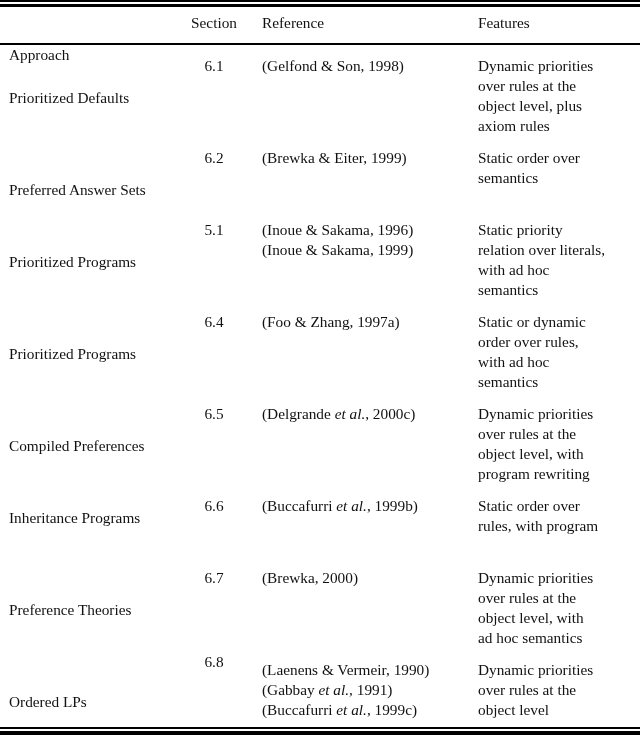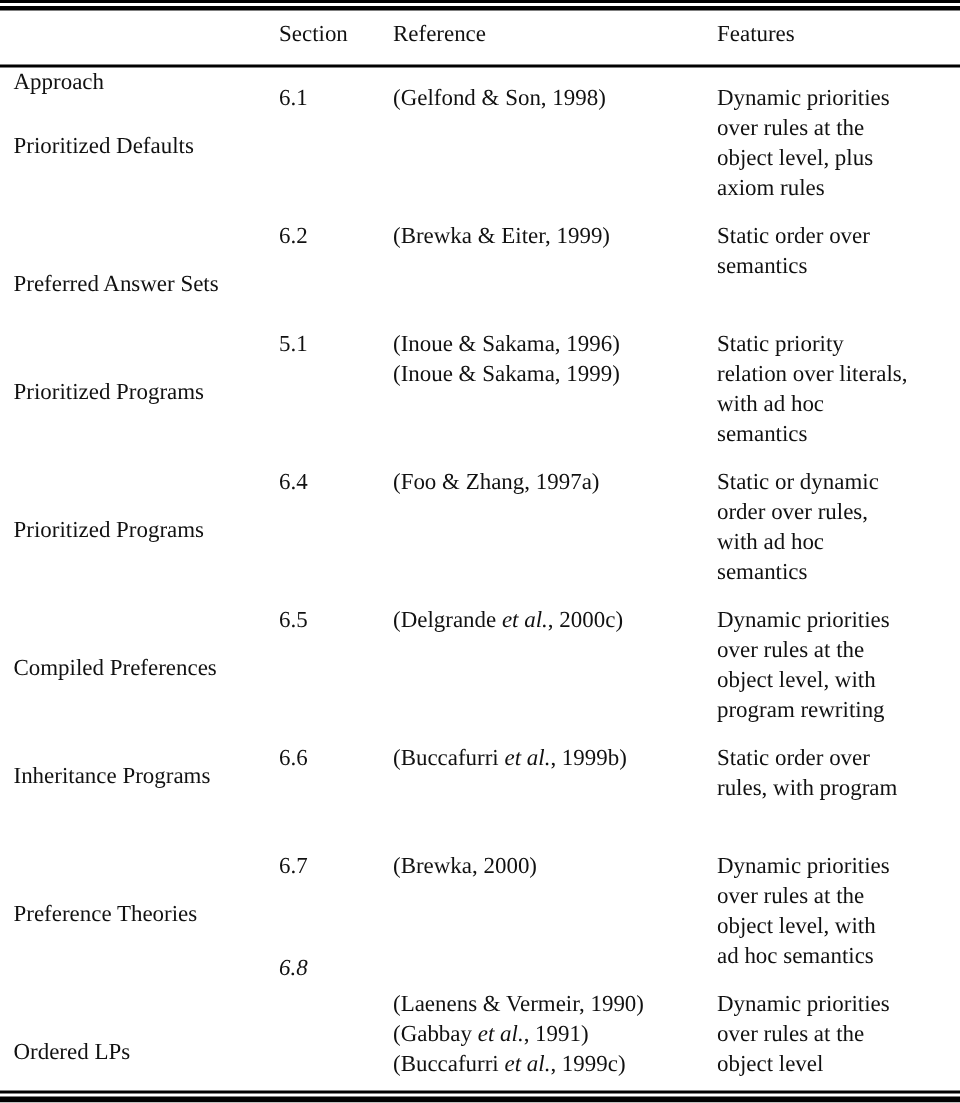--- a/index.html
+++ b/index.html
@@ -35,21 +35,21 @@
     }
     .cell {
       position: absolute;
       font-size: 14.2px;
       line-height: 20px;
       white-space: nowrap;
       font-family: "Liberation Serif", "DejaVu Serif", serif;
       font-size: 15.3px;
     }
     .col-approach { left: 9px; margin-top: 32px; }
-    .col-section { left: 186px; width: 56px; text-align: left; }
+    .col-section { left: 186px; width: 56px; text-align: center; }
     .col-reference { left: 262px; }
     .col-features { left: 478px; }
 
     .header-cell { top: 13px; }
 
     .line { display: block; }
     .ital { font-style: italic; }
   </style>
 </head>
 <body>
@@ -150,21 +150,21 @@
         </div>
         <div class="cell col-features" style="top: 568px;">
           <span class="line">Dynamic priorities</span>
           <span class="line">over rules at the</span>
           <span class="line">object level, with</span>
           <span class="line">ad hoc semantics</span>
         </div>
       </div>
       <div>
         <div class="cell col-approach" style="top: 660px;">Ordered LPs</div>
-        <div class="cell col-section" style="top: 636px; font-style: italic;">6.8</div>
+        <div class="cell col-section" style="top: 652px;">6.8</div>
         <div class="cell col-reference" style="top: 660px;">
           <span class="line"><span>(Laenens &amp; Vermeir, 1990)</span><span class="ital"></span><span></span></span>
           <span class="line"><span>(Gabbay </span><span class="ital">et al.</span><span>, 1991)</span></span>
           <span class="line"><span>(Buccafurri </span><span class="ital">et al.</span><span>, 1999c)</span></span>
         </div>
         <div class="cell col-features" style="top: 660px;">
           <span class="line">Dynamic priorities</span>
           <span class="line">over rules at the</span>
           <span class="line">object level</span>
         </div>

